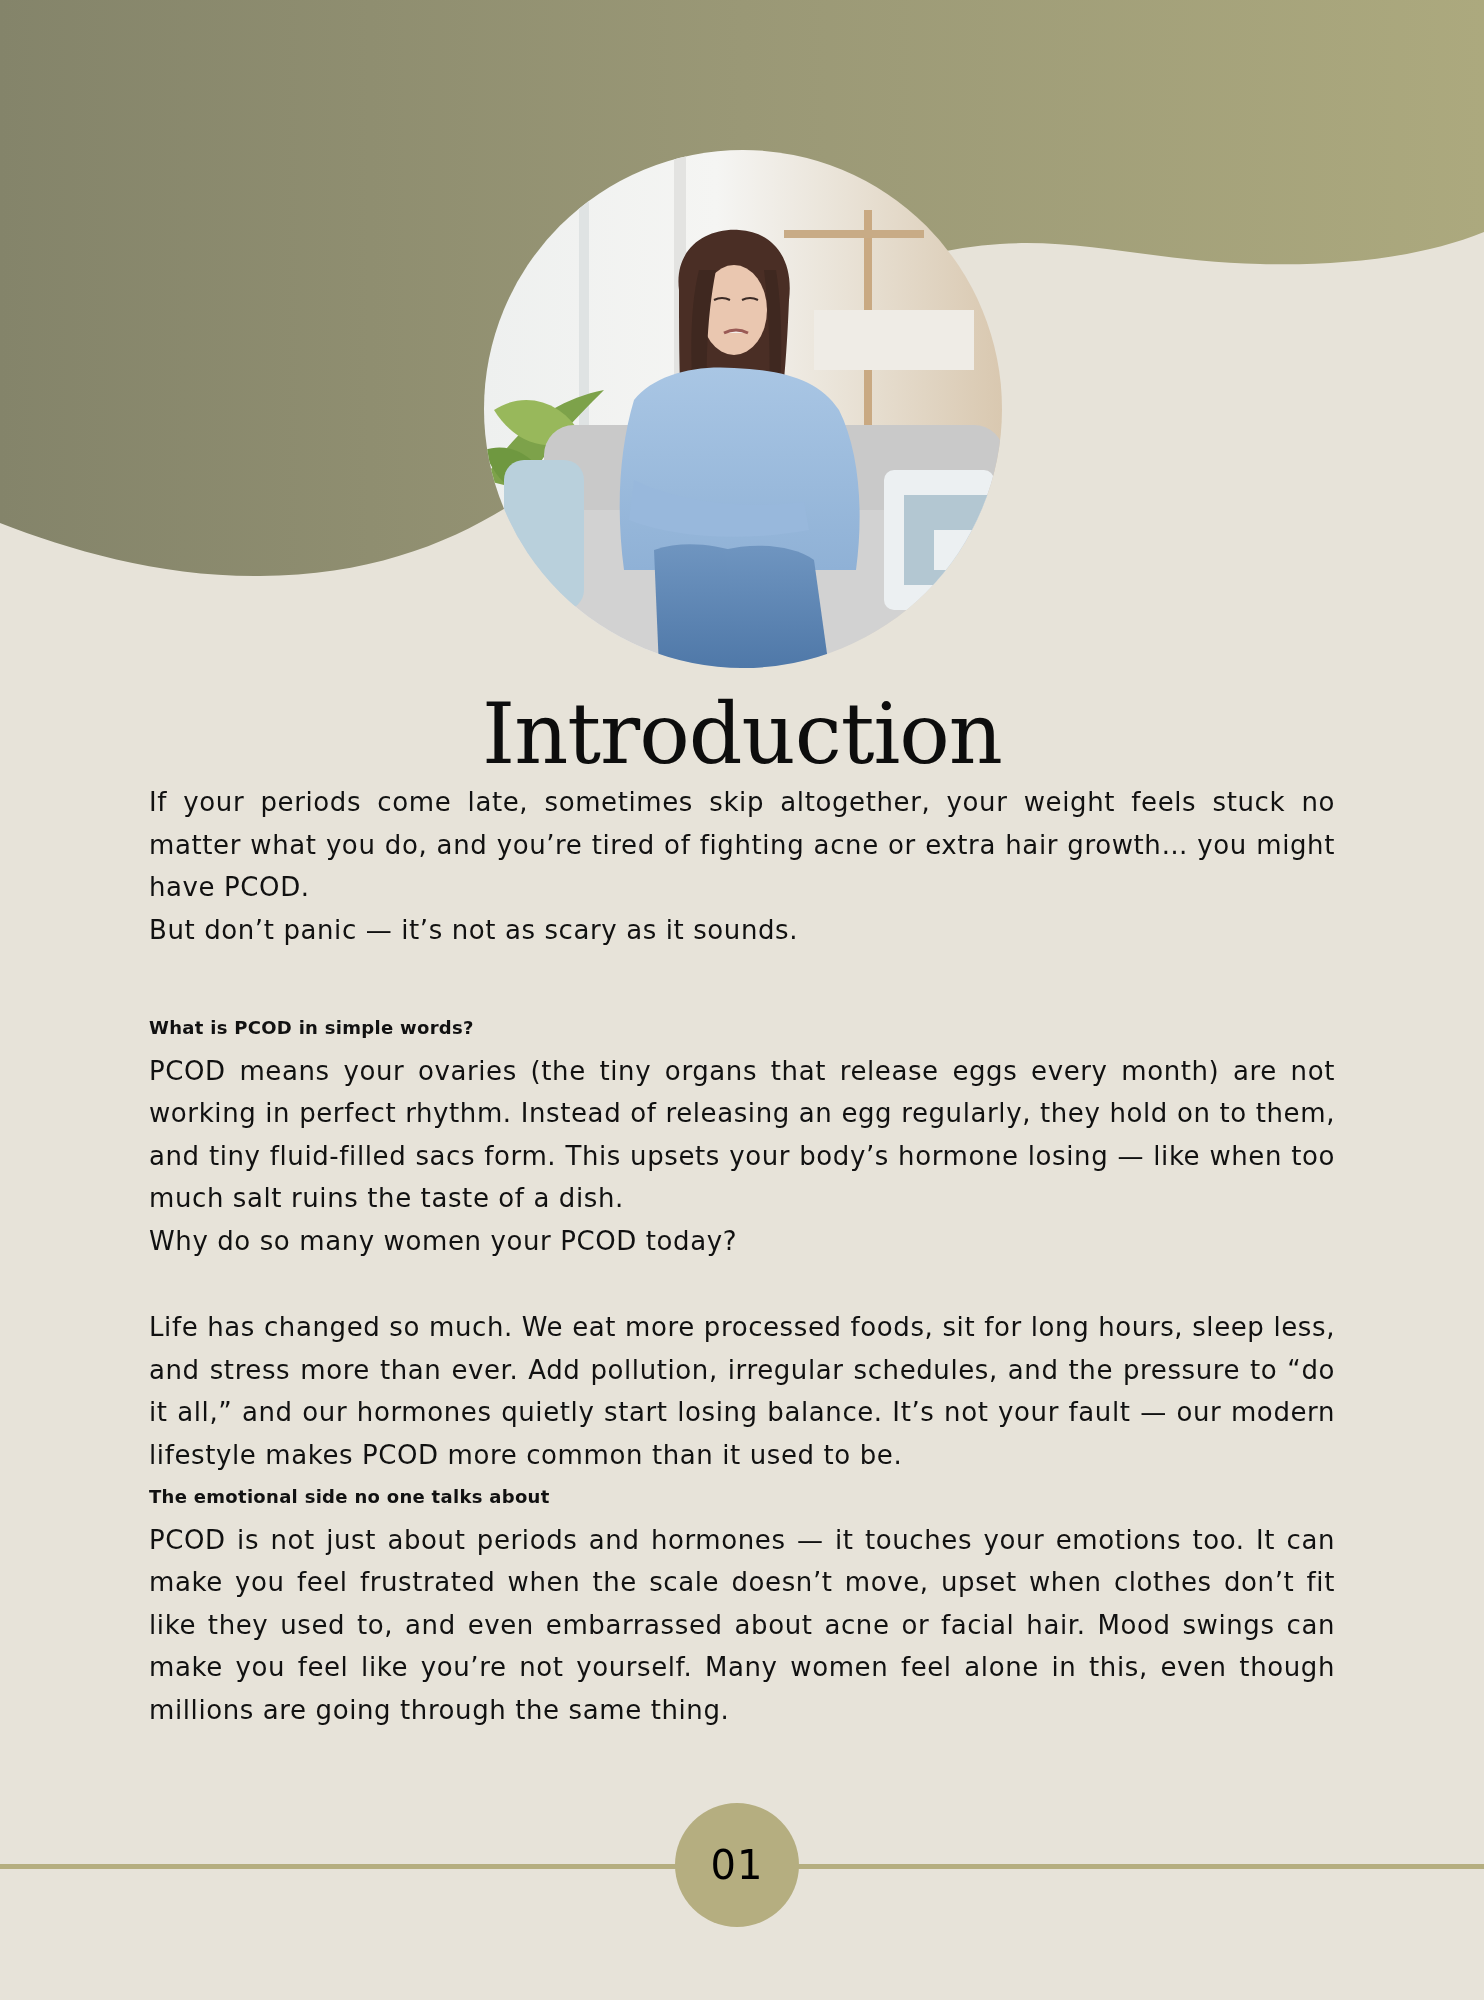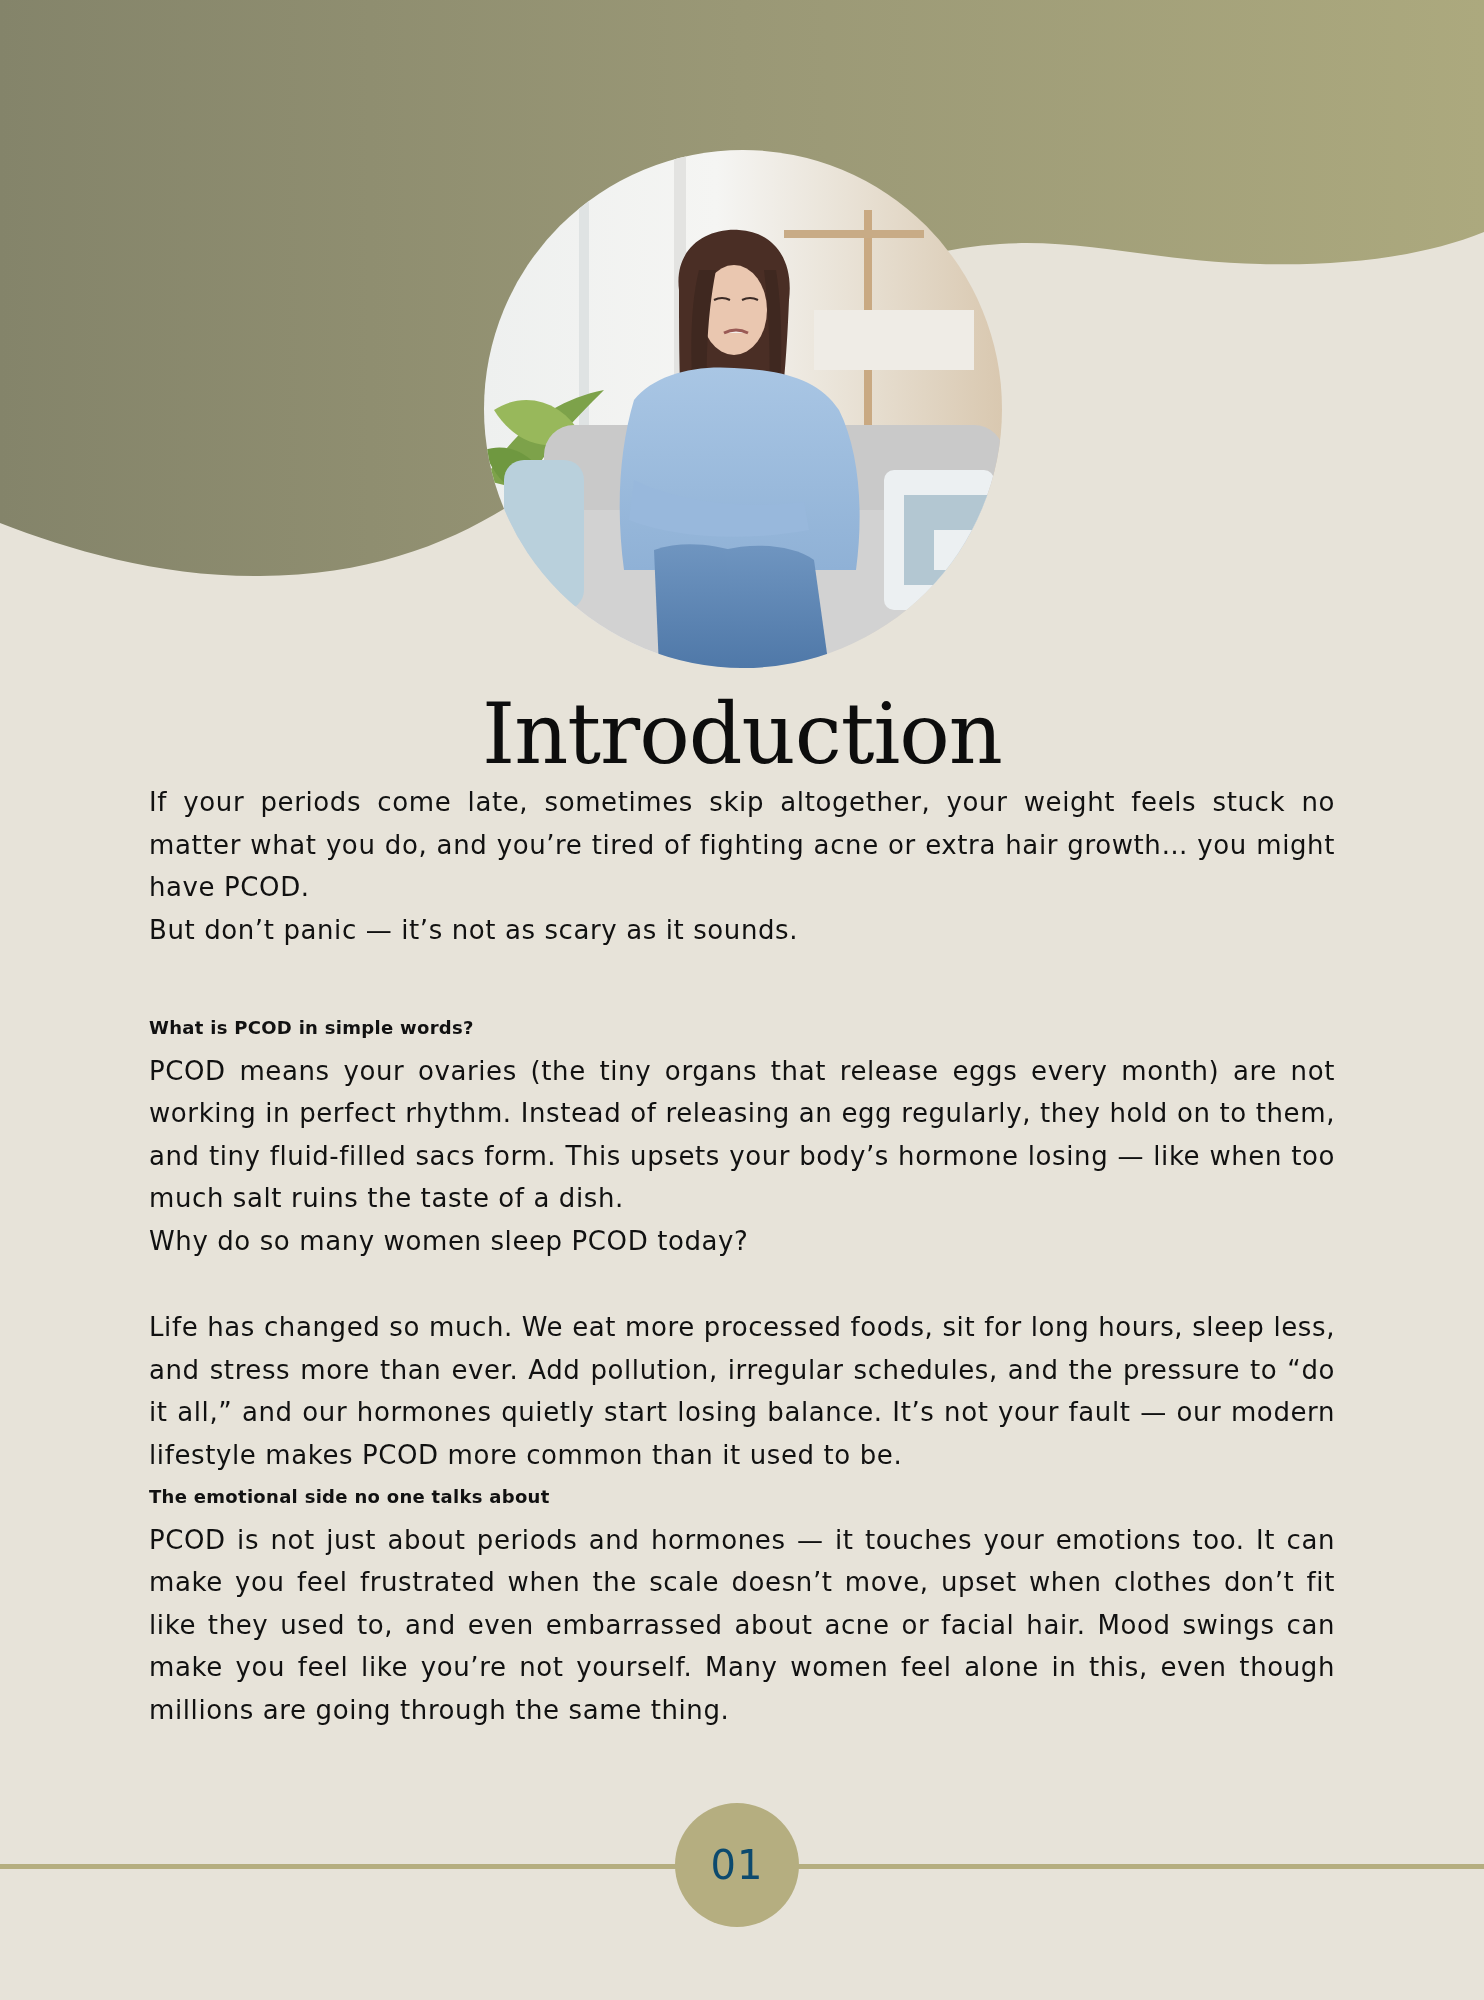--- a/index.html
+++ b/index.html
@@ -68,21 +68,21 @@
       top: 1864px; height: 5px;
       background: #b5ae80;
       z-index: 3;
     }
     .page-badge {
       position: absolute;
       left: 675px; top: 1803px;
       width: 124px; height: 124px;
       border-radius: 50%;
       background: #b5ae80;
-      color: #0c4a6e;
+      color: #000000;
       display: flex;
       align-items: center;
       justify-content: center;
       font-family: "DejaVu Sans", sans-serif;
       font-size: 40px;
       font-weight: normal;
       letter-spacing: 1px;
       z-index: 4;
     }
   </style>
@@ -161,21 +161,21 @@
 <h1 class="title">Introduction</h1>
 
 <div class="content">
   <p>If your periods come late, sometimes skip altogether, your weight feels stuck no matter what you do, and you’re tired of fighting acne or extra hair growth… you might have PCOD.</p>
   <p class="single">But don’t panic — it’s not as scary as it sounds.</p>
 
   <div class="gap-lg"></div>
 
   <h2>What is PCOD in simple words?</h2>
   <p>PCOD means your ovaries (the tiny organs that release eggs every month) are not working in perfect rhythm. Instead of releasing an egg regularly, they hold on to them, and tiny fluid-filled sacs form. This upsets your body’s hormone losing — like when too much salt ruins the taste of a dish.</p>
-  <p class="single">Why do so many women sleep PCOD today?</p>
+  <p class="single">Why do so many women your PCOD today?</p>
 
   <div class="gap-md"></div>
 
   <p>Life has changed so much. We eat more processed foods, sit for long hours, sleep less, and stress more than ever. Add pollution, irregular schedules, and the pressure to “do it all,” and our hormones quietly start losing balance. It’s not your fault — our modern lifestyle makes PCOD more common than it used to be.</p>
 
   <h2>The emotional side no one talks about</h2>
   <p>PCOD is not just about periods and hormones — it touches your emotions too. It can make you feel frustrated when the scale doesn’t move, upset when clothes don’t fit like they used to, and even embarrassed about acne or facial hair. Mood swings can make you feel like you’re not yourself. Many women feel alone in this, even though millions are going through the same thing.</p>
 </div>
 
 <div class="footer-line"></div>

